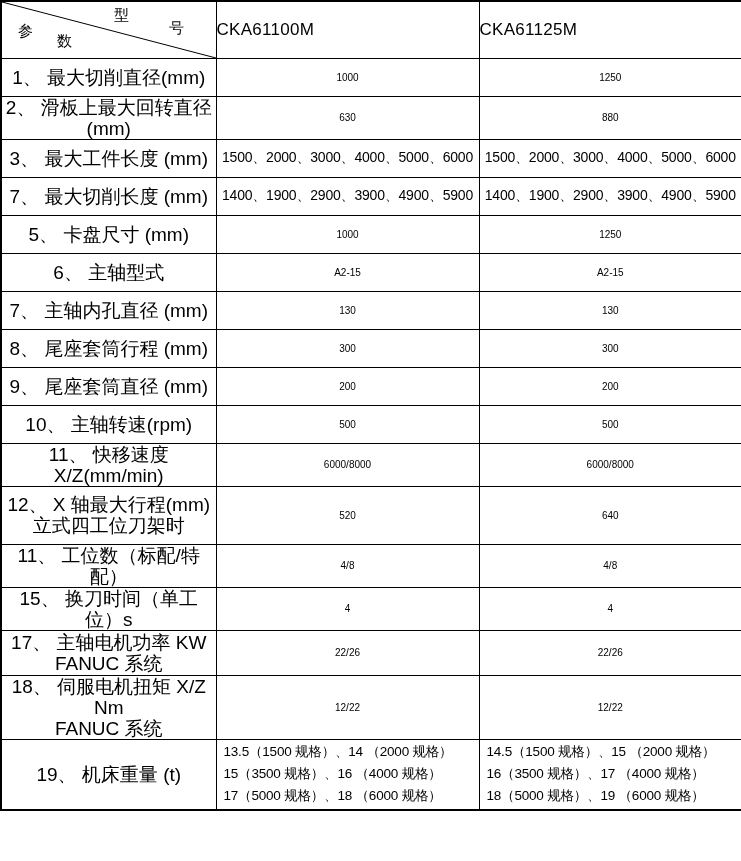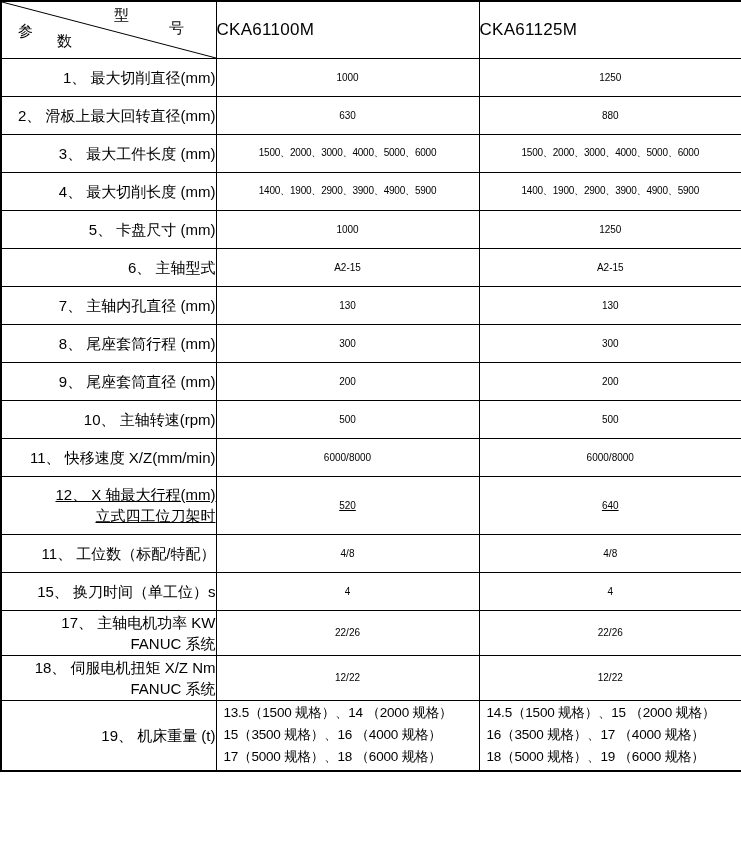--- a/index.html
+++ b/index.html
@@ -17,21 +17,21 @@
   }
   table.spec td, table.spec th {
     border: 1px solid #000;
     padding: 0;
     vertical-align: middle;
     overflow: hidden;
     font-weight: normal;
   }
   tr.hdr { height: 57px; }
   tr.r-std  { height: 38px; }
-  tr.r-tall { height: 58px; text-decoration: underline; }
+  tr.r-tall { height: 58px; }
   tr.r-med  { height: 45px; }
   tr.r-last { height: 71px; }
 
   th.model {
     font-size: 17px;
     font-weight: bold;
     text-align: left;
     letter-spacing: 0.3px;
   }
   td.corner { position: relative; }
@@ -41,38 +41,38 @@
     font-size: 15px;
     line-height: 15px;
     white-space: nowrap;
   }
   .pos-xing { left: 112px; top: 5px; }
   .pos-hao  { left: 167px; top: 18px; }
   .pos-can  { left: 16px;  top: 21px; }
   .pos-shu  { left: 55px;  top: 31px; }
 
   td.label {
-    text-align: right;
+    text-align: center;
     padding-left: 8px;
-    font-size: 15px;
+    font-size: 19px;
     line-height: 21px;
   }
   td.label .l2 { }
   .wavy {
     text-decoration-style: wavy;
     text-decoration-color: #e00000;
     text-decoration-thickness: 1px;
     text-underline-offset: 3px;
   }
   td.val {
     text-align: center;
     font-size: 10px;
     white-space: nowrap;
   }
-  td.val.list { font-size: 10px; letter-spacing: -0.2px; }
+  td.val.list { font-size: 14px; letter-spacing: -0.2px; }
   td.val.left {
     text-align: left;
     padding-left: 7px;
     line-height: 22px;
     font-size: 13.5px;
     letter-spacing: -0.2px;
   }
 </style>
 </head>
 <body>
@@ -108,21 +108,21 @@
     <td class="label">2、 滑板上最大回转直径(mm)</td>
     <td class="val">630</td>
     <td class="val">880</td>
   </tr>
   <tr class="r-std">
     <td class="label">3、 最大工件长度 (mm)</td>
     <td class="val list">1500、2000、3000、4000、5000、6000</td>
     <td class="val list">1500、2000、3000、4000、5000、6000</td>
   </tr>
   <tr class="r-std">
-    <td class="label">4、 最大切削长度 (mm)</td>
+    <td class="label">7、 最大切削长度 (mm)</td>
     <td class="val list">1400、1900、2900、3900、4900、5900</td>
     <td class="val list">1400、1900、2900、3900、4900、5900</td>
   </tr>
   <tr class="r-std">
     <td class="label">5、 卡盘尺寸 (mm)</td>
     <td class="val">1000</td>
     <td class="val">1250</td>
   </tr>
   <tr class="r-std">
     <td class="label">6、 主轴型式</td>

